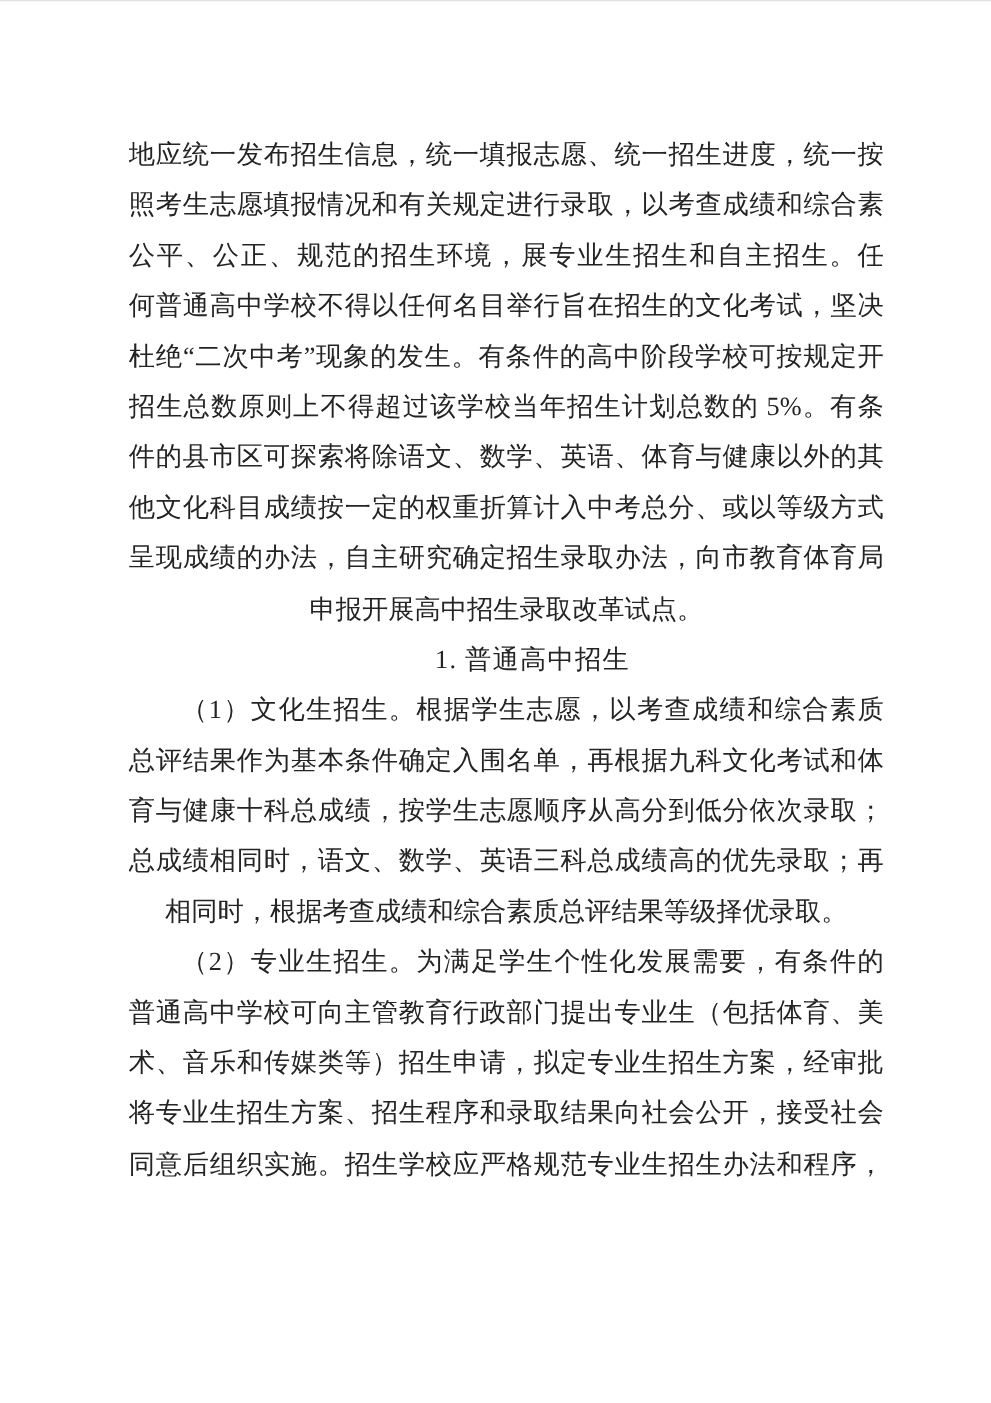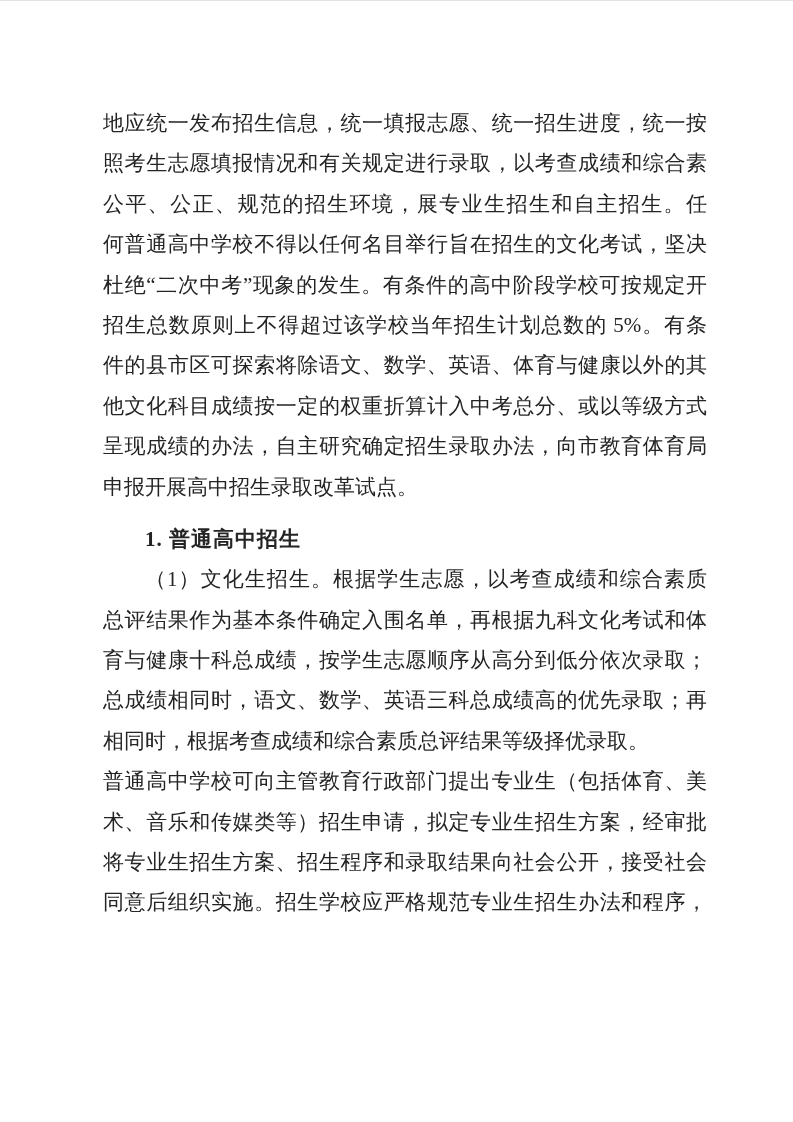--- a/index.html
+++ b/index.html
@@ -28,34 +28,34 @@
     left: 103px;
     top: 103px;
     width: 604px;
   }
   .line {
     height: 40.4px;
     line-height: 40.4px;
     font-size: 21px;
     white-space: normal;
     overflow: hidden;
+    text-align: center;
   }
   
   .j {
     text-align: justify;
     text-align-last: justify;
     text-justify: inter-character;
   }
   .indent {
     text-indent: 42px;
   }
   .heading {
-    font-weight: bold;
+    font-weight: normal;
     letter-spacing: 1px;
-    margin-top: 12px;
   }
   .pagenum {
     position: absolute;
     top: 1042px;
     left: 0;
     width: 100%;
     text-align: left;
     font-size: 14px;
     color: #1d1d1d;
   }
@@ -87,20 +87,21 @@
 
     <div>
       <div class="line j indent">（1）文化生招生。根据学生志愿，以考查成绩和综合素质</div>
       <div class="line j">总评结果作为基本条件确定入围名单，再根据九科文化考试和体</div>
       <div class="line j">育与健康十科总成绩，按学生志愿顺序从高分到低分依次录取；</div>
       <div class="line j">总成绩相同时，语文、数学、英语三科总成绩高的优先录取；再</div>
       <div class="line">相同时，根据考查成绩和综合素质总评结果等级择优录取。</div>
     </div>
 
     <div>
+      <div class="line j indent">（2）专业生招生。为满足学生个性化发展需要，有条件的</div>
       <div class="line j">普通高中学校可向主管教育行政部门提出专业生（包括体育、美</div>
       <div class="line j">术、音乐和传媒类等）招生申请，拟定专业生招生方案，经审批</div>
       <div class="line j">将专业生招生方案、招生程序和录取结果向社会公开，接受社会</div>
       <div class="line j">同意后组织实施。招生学校应严格规范专业生招生办法和程序，</div>
     </div>
 
   </div>
 
   <div class="pagenum">11</div>
 </div>

